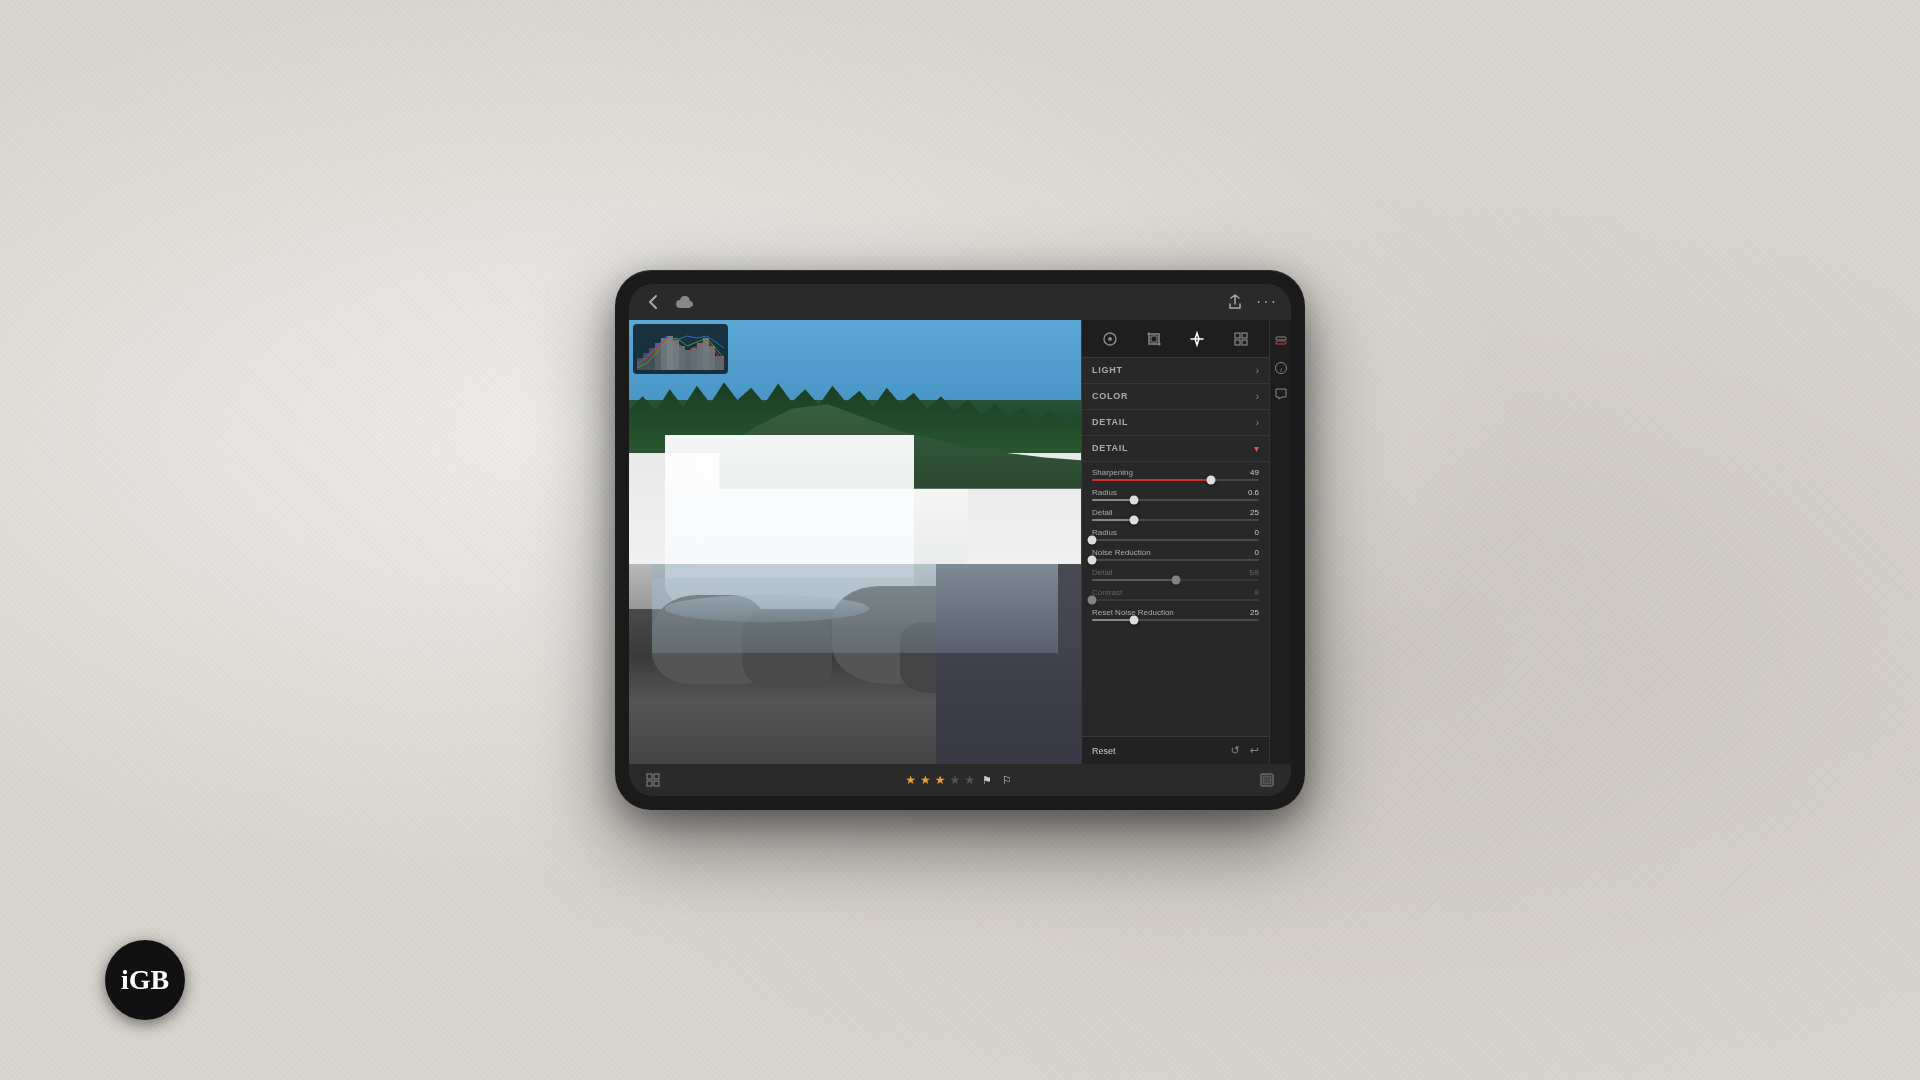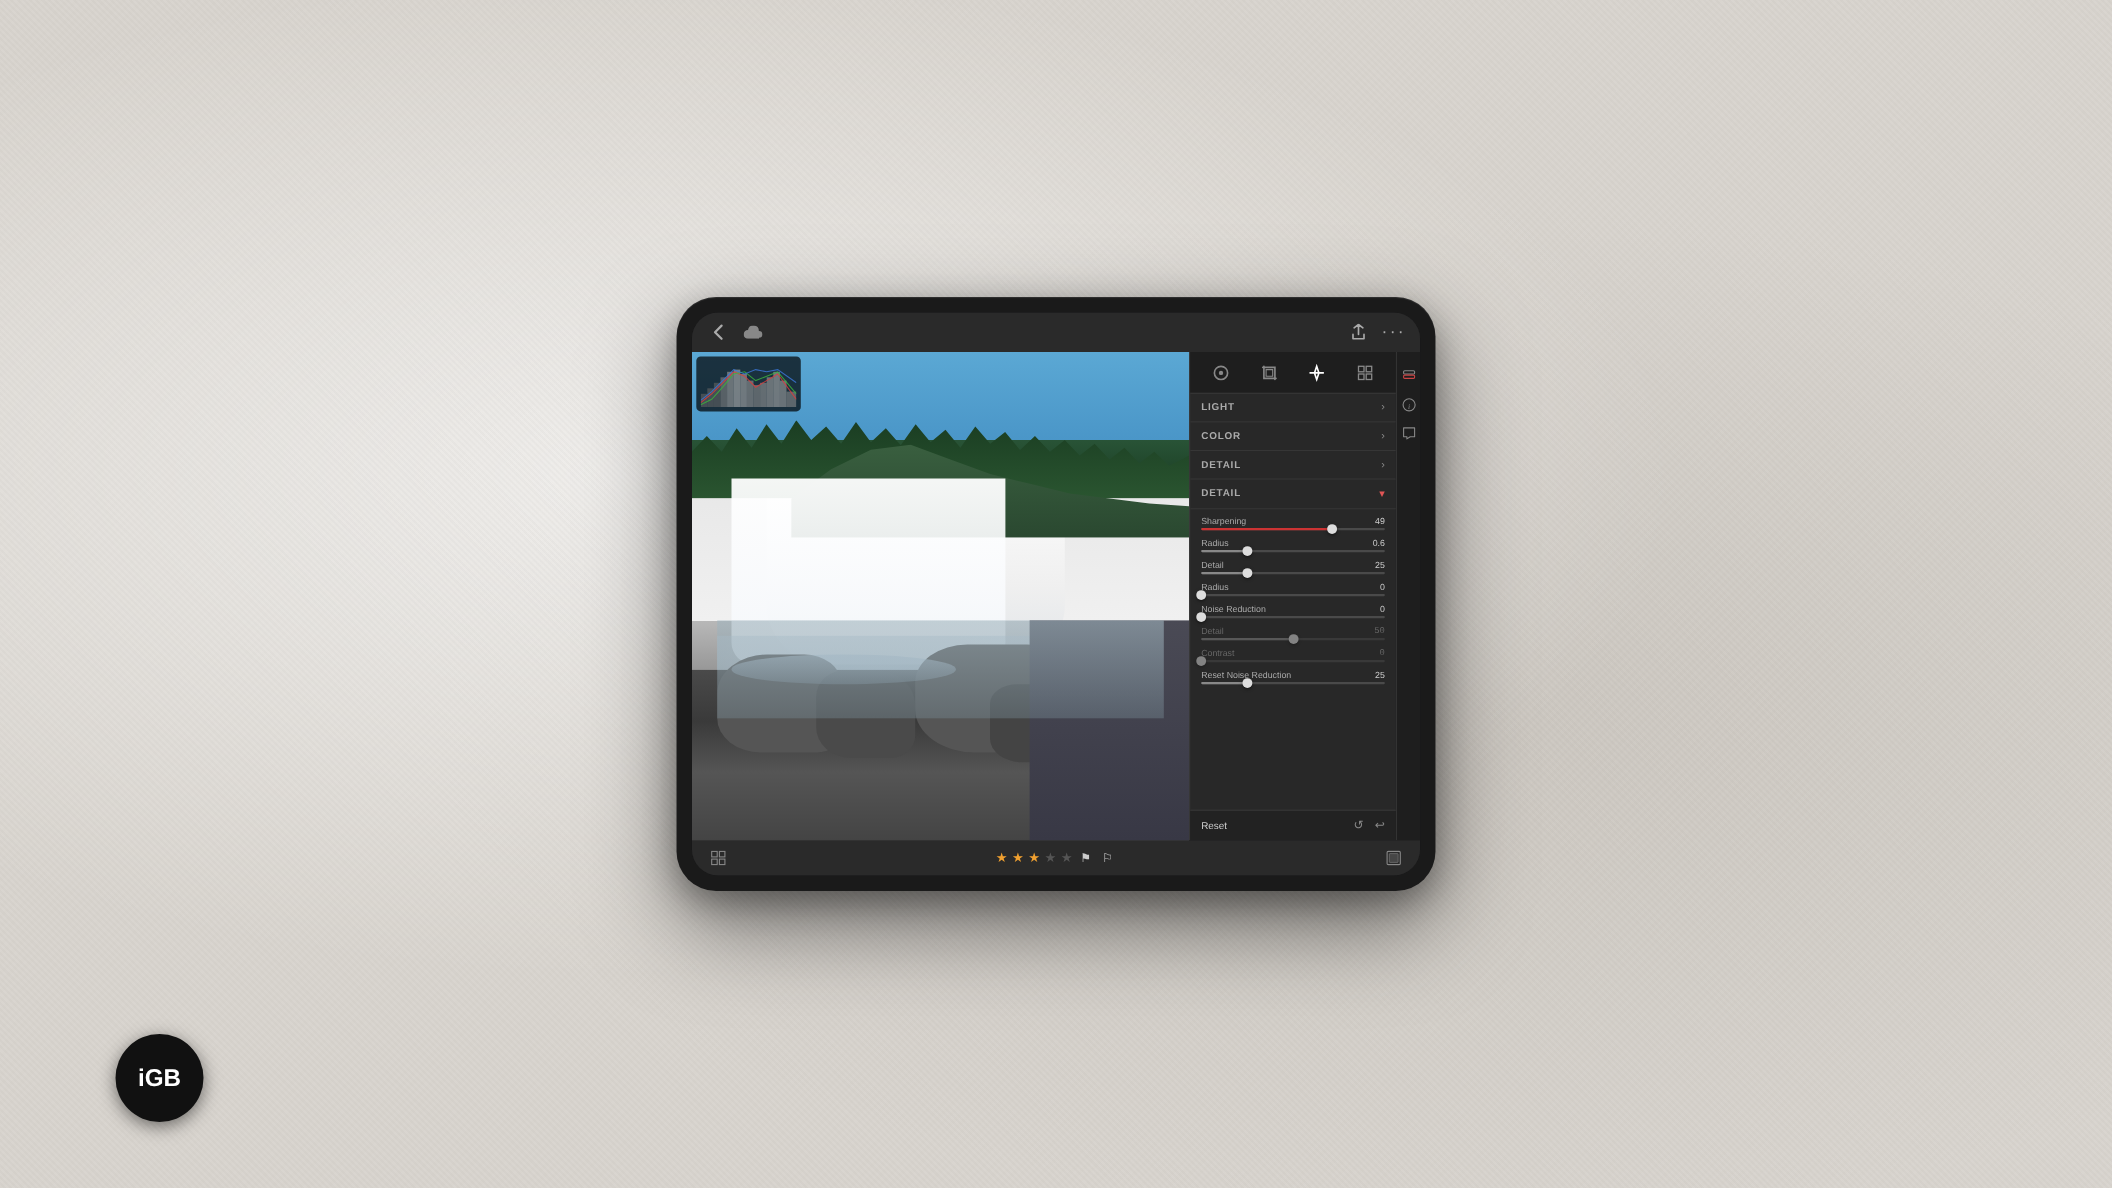--- a/index.html
+++ b/index.html
@@ -396,23 +396,23 @@
       background: #111;
       border-radius: 50%;
       display: flex;
       align-items: center;
       justify-content: center;
       box-shadow: 0 4px 15px rgba(0,0,0,0.5);
     }
 
     .igb-text {
       color: white;
-      font-size: 22px;
+      font-size: 28px;
       font-weight: 700;
-      font-family: Liberation Sans, sans-serif;
+      font-family: Liberation Serif, serif;
     }
 
     
     .hist-svg {
       width: 100%;
       height: 100%;
     }
 
     
     .slider-label.dimmed {

